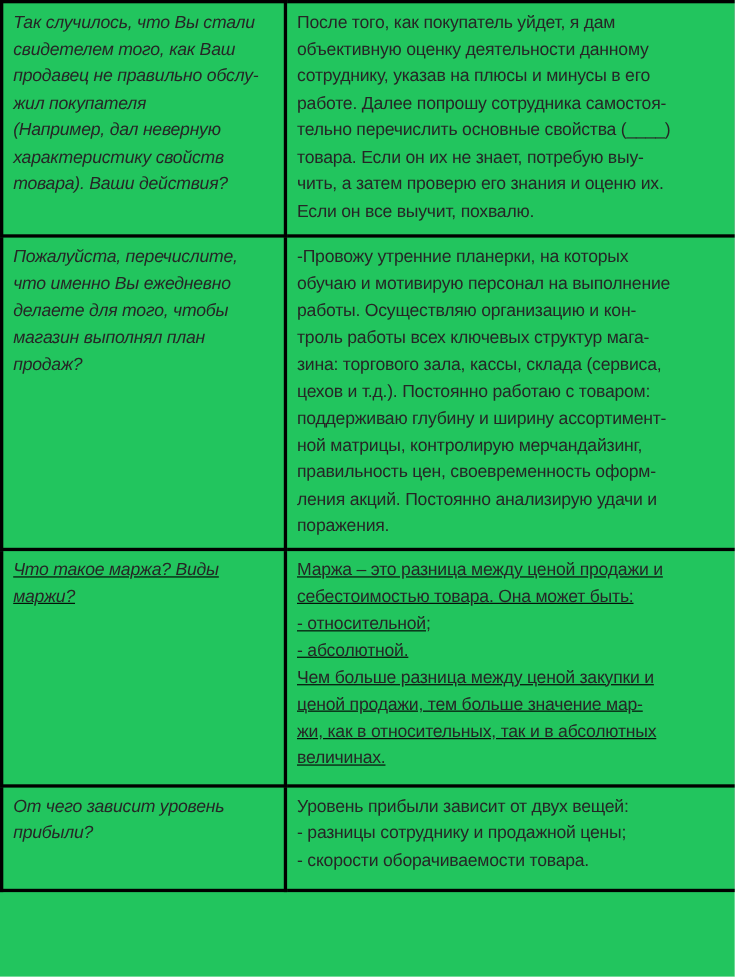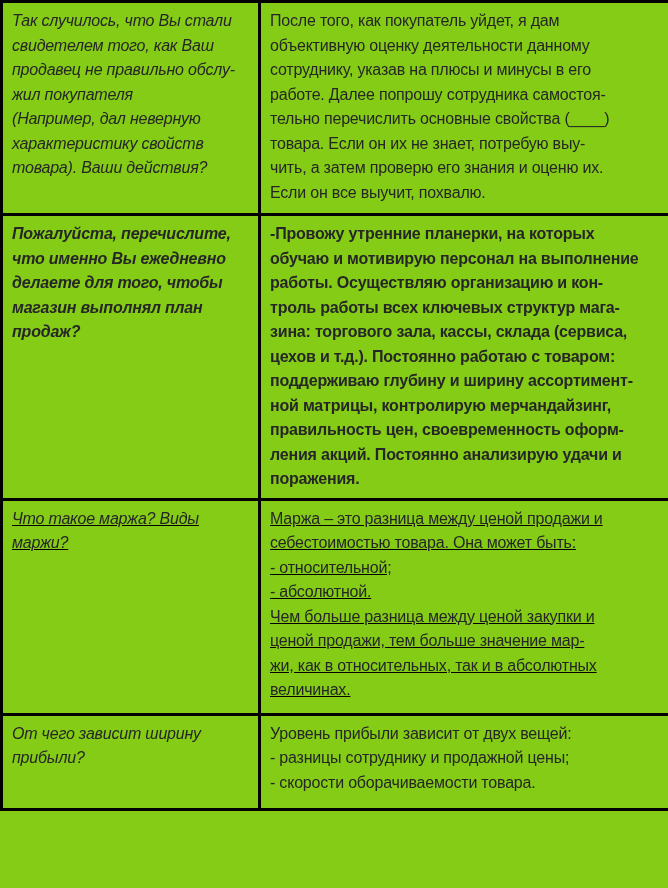--- a/index.html
+++ b/index.html
@@ -4,21 +4,21 @@
 <style>
   html, body {
     margin: 0;
     padding: 0;
     background: #ffffff;
   }
   .page {
     width: 668px;
     height: 888px;
     overflow: hidden;
-    background: #84cc16;
+    background: #22c55e;
   }
   table.qa-table {
     border-collapse: collapse;
     width: 668px;
     table-layout: fixed;
     font-family: "Liberation Sans", "DejaVu Sans", sans-serif;
   }
   table.qa-table td {
     border: 3px solid #000000;
     vertical-align: top;
@@ -27,21 +27,21 @@
     line-height: 24.5px;
     color: #262626;
     white-space: pre-line;
     letter-spacing: -0.2px;
     overflow: hidden;
   }
   td.question-cell {
     font-style: italic;
   }
   tr.r1 { height: 213px; }
-  tr.r2 { height: 277px; font-weight: bold; }
+  tr.r2 { height: 277px; }
   tr.r3 { height: 215px; text-decoration: underline; }
   tr.r4 { height: 70px;  }
   tr.r5 { height: 95px;  }
 </style>
 </head>
 <body>
 
 <div class="page">
   <table class="qa-table">
     <colgroup>
@@ -90,21 +90,21 @@
         <td class="answer-cell">Маржа – это разница между ценой продажи и
 себестоимостью товара. Она может быть:
 - относительной;
 - абсолютной.
 Чем больше разница между ценой закупки и
 ценой продажи, тем больше значение мар-
 жи, как в относительных, так и в абсолютных
 величинах.</td>
       </tr>
       <tr class="r5">
-        <td class="question-cell">От чего зависит ширину
+        <td class="question-cell">От чего зависит уровень
 прибыли?</td>
         <td class="answer-cell">Уровень прибыли зависит от двух вещей:
 - разницы сотруднику и продажной цены;
 - скорости оборачиваемости товара.</td>
       </tr>
     </tbody>
   </table>
 </div>
 
 </body></html>

